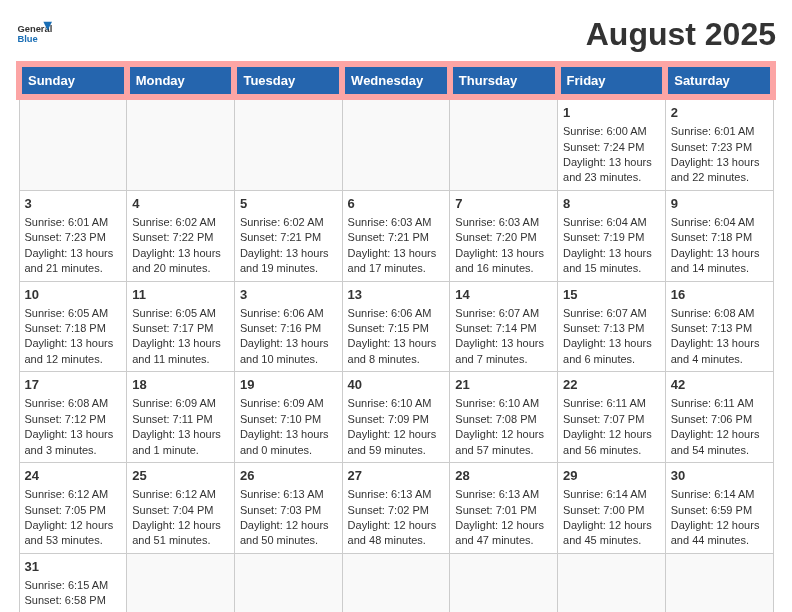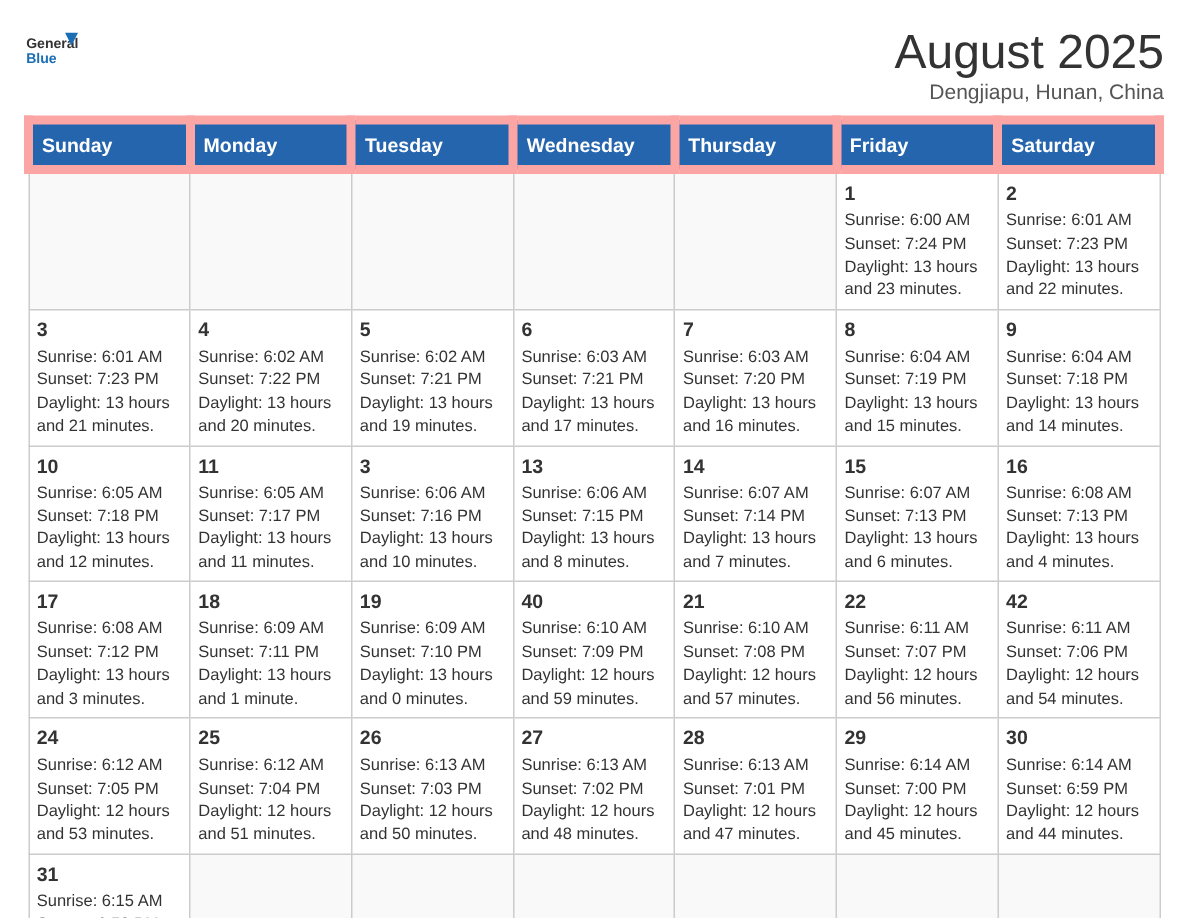--- a/index.html
+++ b/index.html
@@ -23,21 +23,21 @@
     }
     .logo-icon {
       width: 36px;
       height: 36px;
     }
     .title-area {
       text-align: right;
     }
     .month-title {
       font-size: 32px;
-      font-weight: normal;
+      font-weight: bold;
       color: #333;
     }
     .subtitle {
       font-size: 14px;
       color: #555;
     }
     .calendar {
       width: 100%;
       border-collapse: collapse;
       border: 1px solid #ccc;
@@ -75,21 +75,20 @@
 <div class="header-area">
   <div class="logo">
     <svg class="logo-icon" viewBox="0 0 50 50" xmlns="http://www.w3.org/2000/svg">
       <text x="2" y="22" font-family="Arial" font-size="13" fill="#333" font-weight="bold">General</text>
       <text x="2" y="36" font-family="Arial" font-size="13" fill="#1a6eb5" font-weight="bold">Blue</text>
       <polygon points="38,8 50,8 44,20" fill="#1a6eb5"></polygon>
     </svg>
   </div>
   <div class="title-area">
     <div class="month-title">August 2025</div>
-    <div class="subtitle">Dengjiapu, Hunan, China</div>
   </div>
 </div>
 
 <table class="calendar">
   <thead>
     <tr id="header-row">
         <th>Sunday</th>
         <th>Monday</th>
         <th>Tuesday</th>
         <th>Wednesday</th>

